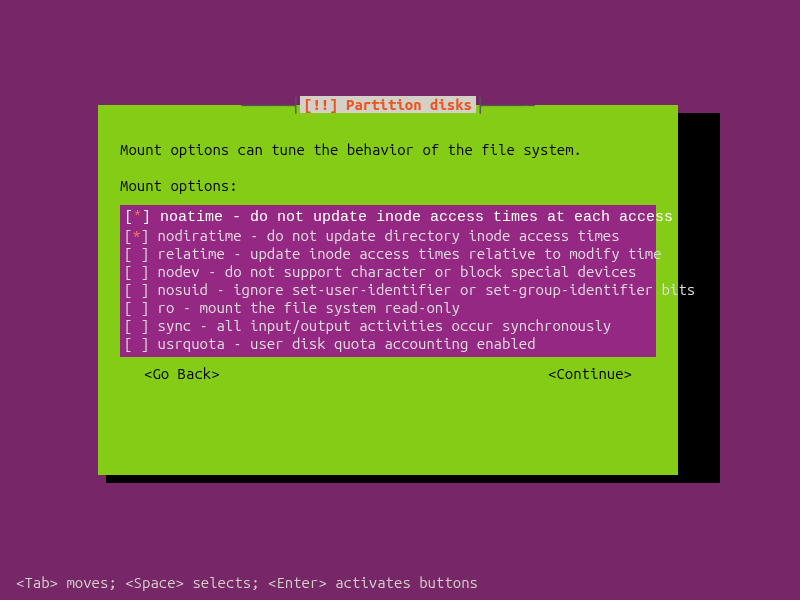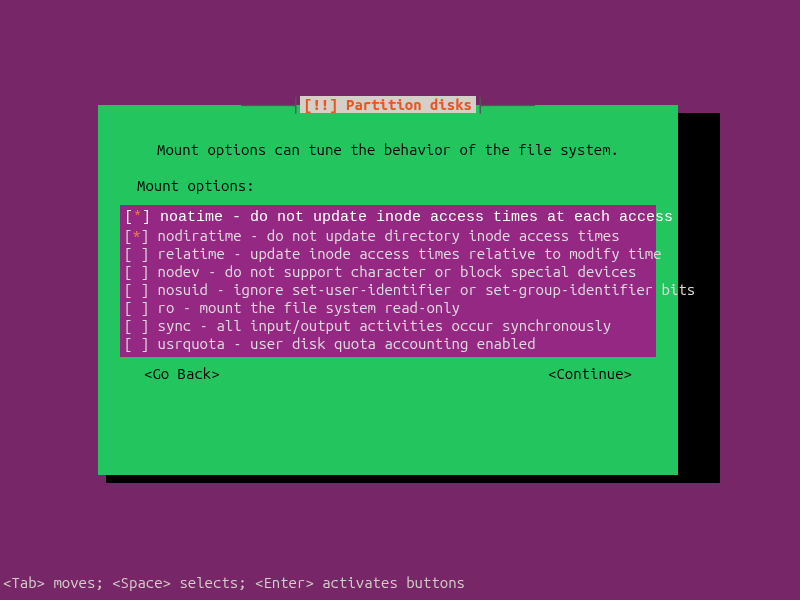--- a/index.html
+++ b/index.html
@@ -24,21 +24,21 @@
       width: 614px;
       height: 370px;
       background: #000;
     }
     .dialog {
       position: absolute;
       left: 98px;
       top: 105px;
       width: 580px;
       height: 370px;
-      background: #22c55e;
+      background: #84cc16;
       padding: 18px 22px;
     }
     .title-row {
       position: absolute;
       top: -9px;
       left: 0;
       right: 0;
       text-align: center;
     }
     .title-border-seg {
@@ -50,26 +50,24 @@
       color: #e9541f;
       font-weight: bold;
       padding: 0 4px;
       background: #d4d0c8;
     }
     .desc {
       color: #000;
       margin-top: 18px;
       margin-bottom: 18px;
       white-space: pre;
-      text-align: center;
     }
     .prompt {
       color: #000;
       margin-bottom: 10px;
-      margin-left: 17px;
     }
     .options-box {
       background: #942882;
       padding: 4px 0px;
       color: #e0dbdf;
     }
     .option-row {
       white-space: pre;
       cursor: pointer;
       padding: 0 4px;
@@ -90,21 +88,21 @@
     }
     .btn {
       cursor: pointer;
     }
     .help-bar {
       position: absolute;
       left: 0;
       bottom: 8px;
       color: #d4d0c8;
       font-size: 15px;
-      padding-left: 3px;
+      padding-left: 16px;
       white-space: pre;
     }
   </style>
 </head>
 <body>
 
 <div class="dialog-shadow"></div>
 
 <div class="dialog">
   <div class="title-row">

